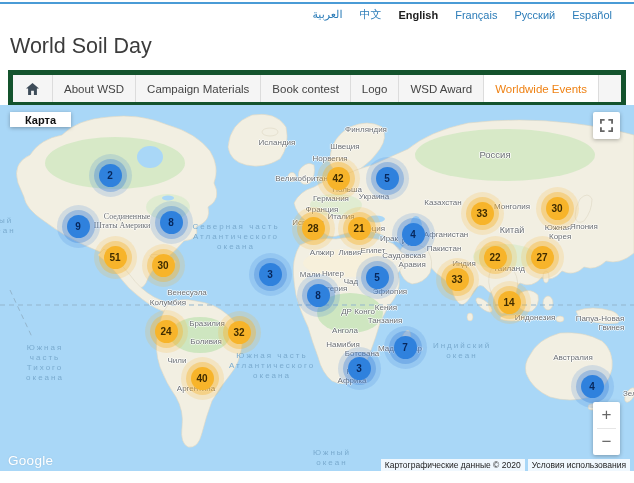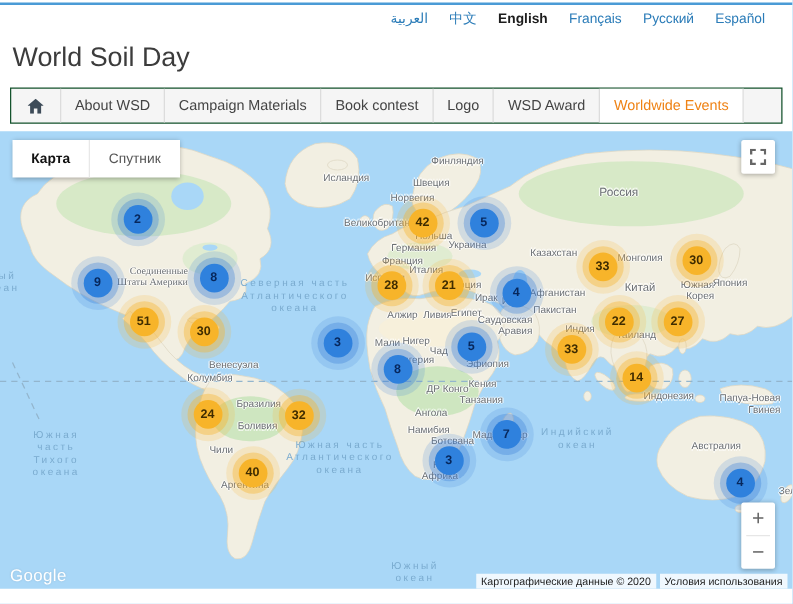--- a/index.html
+++ b/index.html
@@ -7,21 +7,21 @@
        font-family:"Liberation Sans",sans-serif;}
   .topline{position:absolute;top:2px;left:0;width:100%;height:2px;background:#4a9bd6;}
   
   .langbar{position:absolute;top:7px;right:22px;display:flex;gap:17px;font-size:11px;align-items:center;}
   .lang{color:#2b7cb8;cursor:pointer;white-space:nowrap;}
   .lang.active{color:#1d1d1d;font-weight:bold;}
   
   .title{position:absolute;top:34px;left:10px;margin:0;font-size:21.5px;font-weight:400;color:#3c3c3c;}
   
   .nav{position:absolute;top:70px;left:8px;right:8px;height:27px;background:#f5f5f5;
-       border:1px solid #14532d;display:flex;align-items:stretch;font-size:11.5px;color:#444;}
+       border:5px solid #14532d;display:flex;align-items:stretch;font-size:11.5px;color:#444;}
   .tab{display:flex;align-items:center;padding:0 11px;border-right:1px solid #dcdcdc;cursor:pointer;white-space:nowrap;}
   .tab.home{padding:0 13px;}
   .tab.active{background:#fff;color:var(--accent,#ef8214);}
   
   .map{position:absolute;top:105px;left:0;width:634px;height:366px;overflow:hidden;
        background:var(--ocean,#a9d7f7);cursor:grab;}
   .map svg.world{position:absolute;top:0;left:0;}
   .labels-layer{position:absolute;top:0;left:0;width:100%;height:100%;pointer-events:none;}
   .country-label{position:absolute;transform:translate(-50%,-50%);font-size:8px;line-height:9px;
        color:#6b6f73;text-align:right;white-space:pre;
@@ -29,21 +29,21 @@
   .ocean-label{position:absolute;transform:translate(-50%,-50%);font-size:8px;line-height:10px;
        letter-spacing:2px;color:#7aabcf;text-align:center;white-space:pre;}
   .marker{position:absolute;width:23px;height:23px;margin:-11.5px 0 0 -11.5px;border-radius:50%;
        display:flex;align-items:center;justify-content:center;font-size:10px;font-weight:bold;cursor:pointer;z-index:3;}
   .marker.blue{background:var(--mblue,#2f81dd);color:#07275c;
        box-shadow:0 0 0 5px rgba(59,130,216,.35),0 0 0 10px rgba(59,130,216,.18);}
   .marker.yellow{background:var(--myellow,#f7b42a);color:#3f2c00;
        box-shadow:0 0 0 5px rgba(247,180,42,.38),0 0 0 10px rgba(247,180,42,.18);}
   
   .maptype{position:absolute;top:7px;left:10px;display:flex;background:#fff;border-radius:0;
-       box-shadow:0 1px 4px rgba(0,0,0,.3);height:30px;z-index:5;align-items:stretch;}
+       box-shadow:0 1px 4px rgba(0,0,0,.3);height:15px;z-index:5;align-items:stretch;}
   .maptype button{border:none;background:none;font-family:inherit;font-size:11px;padding:0 15px;cursor:pointer;}
   .maptype .btn-map{font-weight:bold;color:#111;}
   .maptype .btn-sat{color:#565656;border-left:1px solid #e8e8e8;}
   .fs-btn{position:absolute;top:7px;right:14px;width:27px;height:27px;background:#fff;border:none;border-radius:2px;
        box-shadow:0 1px 4px rgba(0,0,0,.3);display:flex;align-items:center;justify-content:center;cursor:pointer;z-index:5;padding:0;}
   .zoomctl{position:absolute;top:297px;right:14px;width:27px;background:#fff;border-radius:2px;
        box-shadow:0 1px 4px rgba(0,0,0,.3);z-index:5;display:flex;flex-direction:column;align-items:center;}
   .zoomctl button{border:none;background:none;width:27px;height:26px;font-size:17px;color:#666;cursor:pointer;
        font-family:inherit;line-height:26px;padding:0;}
   .zoomctl .hsep{width:19px;height:1px;background:#e6e6e6;}
@@ -256,21 +256,20 @@
       <div class="marker blue" style="left: 270px; top: 169px;">3</div>
       <div class="marker blue" style="left: 377px; top: 172px;">5</div>
       <div class="marker blue" style="left: 318px; top: 190px;">8</div>
       <div class="marker blue" style="left: 405px; top: 242px;">7</div>
       <div class="marker blue" style="left: 359px; top: 263px;">3</div>
       <div class="marker blue" style="left: 592px; top: 281px;">4</div>
     </div>
 
   <div class="maptype">
     <button class="btn-map">Карта</button>
-    <button class="btn-sat">Спутник</button>
   </div>
 
   <button class="fs-btn">
     <svg width="13" height="13" viewBox="0 0 14 14">
       <path d="M1,5 V1 H5 M9,1 H13 V5 M13,9 V13 H9 M5,13 H1 V9" fill="none" stroke="#666" stroke-width="2"></path>
     </svg>
   </button>
 
   <div class="zoomctl">
     <button>+</button>

